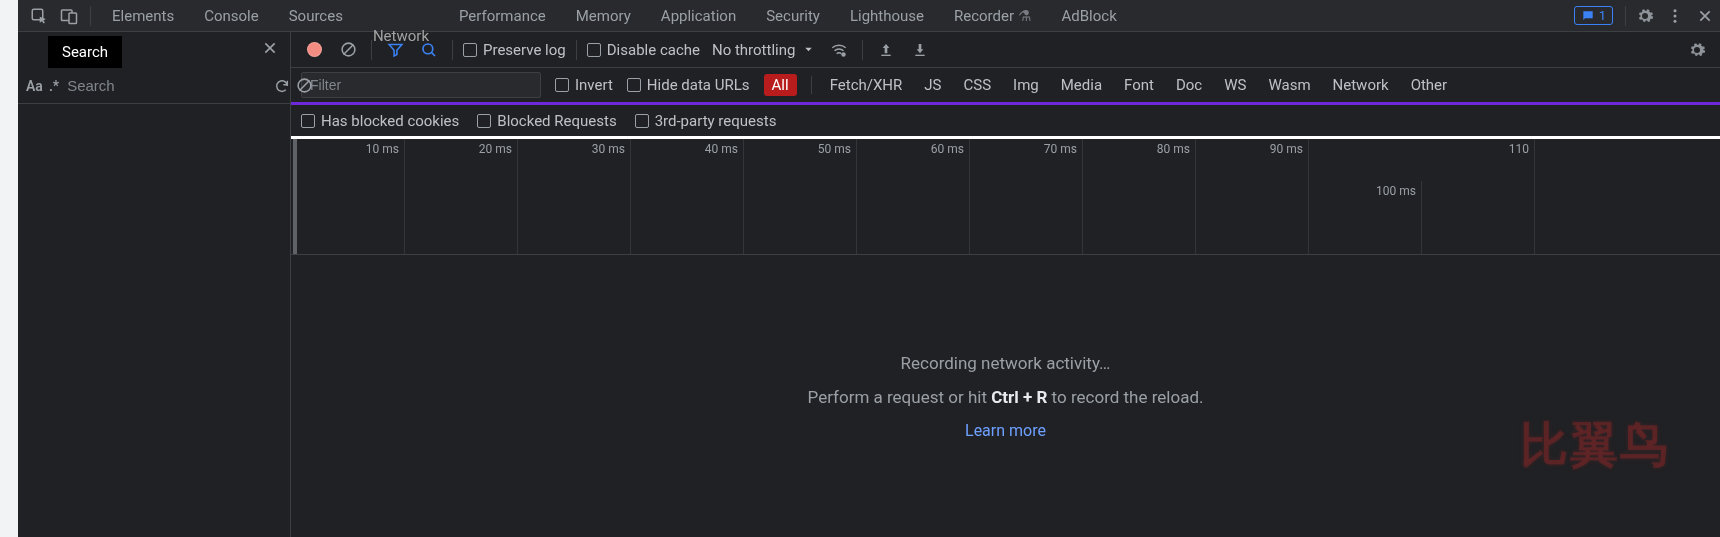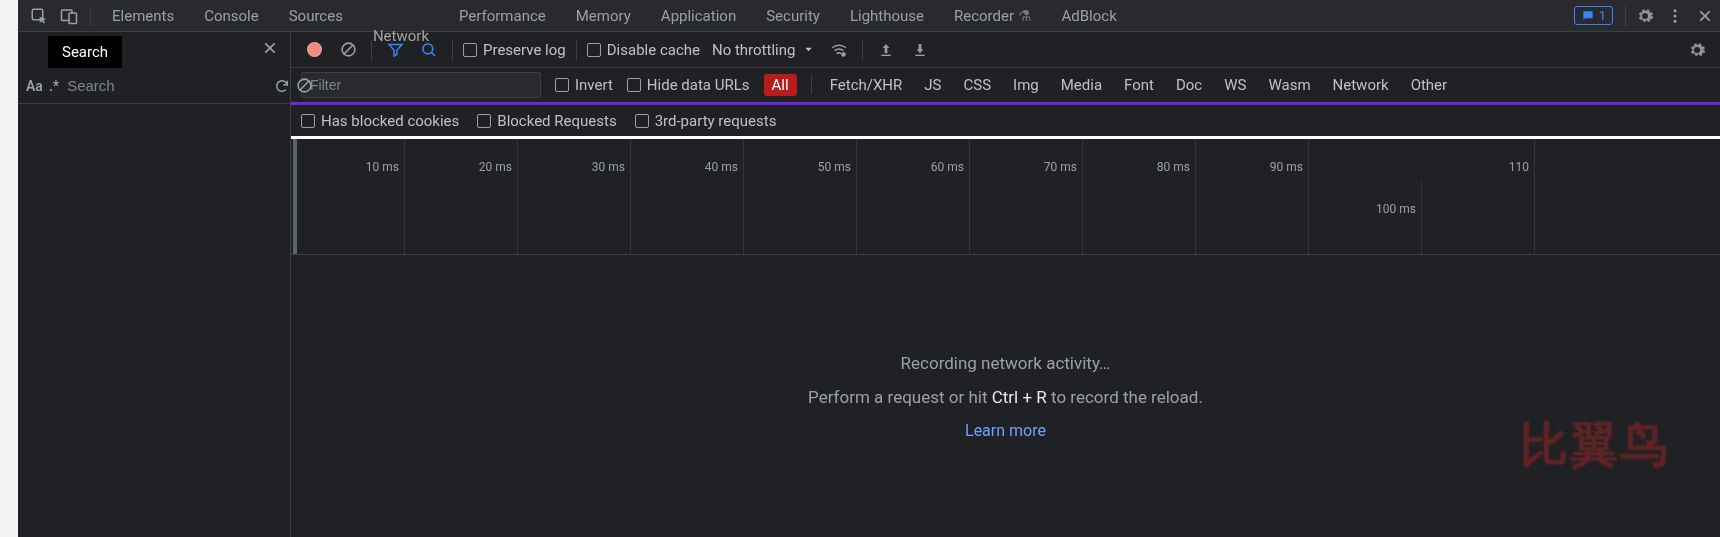--- a/index.html
+++ b/index.html
@@ -125,31 +125,31 @@
   
   .timeline {
     height:116px; border-bottom:1px solid #3c4043; position:relative;
     background:#202124; overflow:hidden;
   }
   .ruler { position:absolute; top:0; left:0; right:0; height:22px; }
   .tick {
     position:absolute; top:0; height:116px; border-left:1px solid #323539;
     font-size:12px; color:#9aa0a6;
   }
-  .tick span { position:absolute; top:21px; right:6px; white-space:nowrap; }
+  .tick span { position:absolute; top:3px; right:6px; white-space:nowrap; }
   .play-marker {
     position:absolute; left:2px; top:0; width:4px; height:116px; background:#5f6368;
   }
 
   
   .empty {
     flex:1; display:flex; flex-direction:column; align-items:center; justify-content:center;
     gap:14px; color:#9aa0a6; font-size:17px; position:relative;
   }
-  .empty .line2 b { color:#e8eaed; font-weight:400; }
+  .empty .line2 b { color:#e8eaed; font-weight:700; }
   .learn { color:#6ea0ff; cursor:pointer; font-size:16px; }
   .watermark {
     position:absolute; right:50px; bottom:60px; color:rgba(170,40,40,.35);
     font-size:48px; font-weight:700; letter-spacing:2px; user-select:none;
     text-shadow:0 0 4px rgba(170,40,40,.2);
   }
 
   svg { display:block; }
 </style>
 </head>

